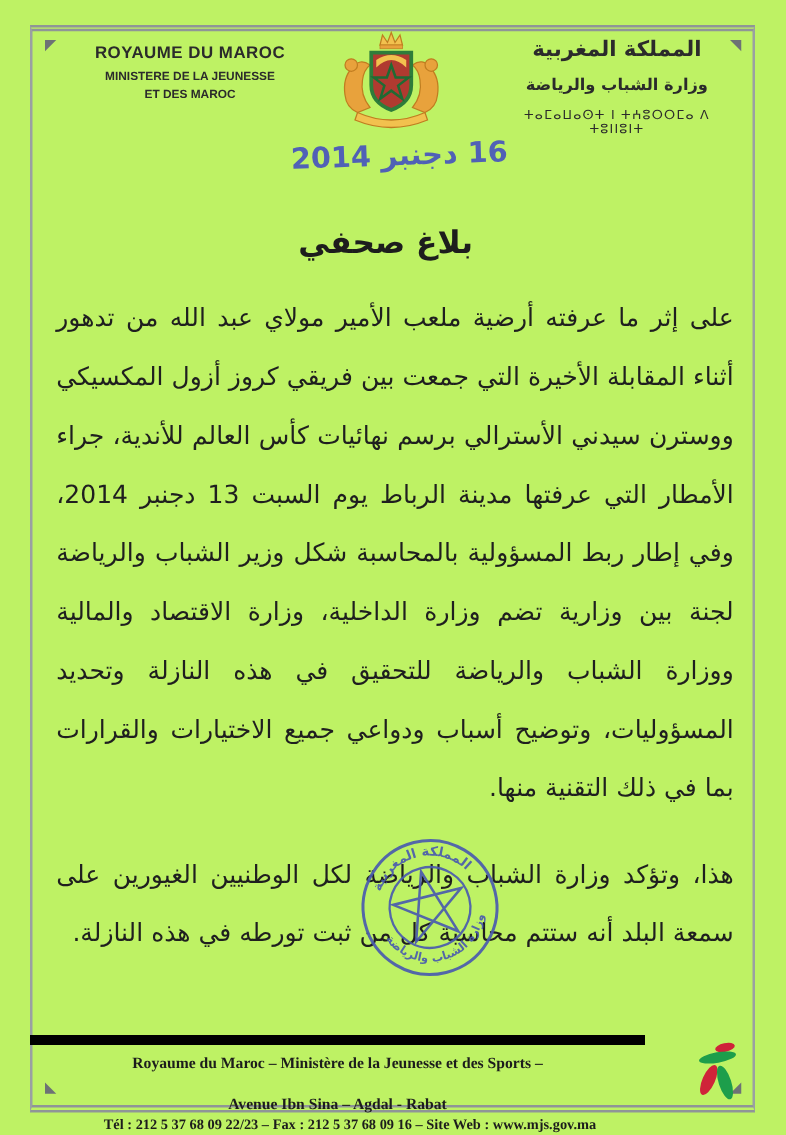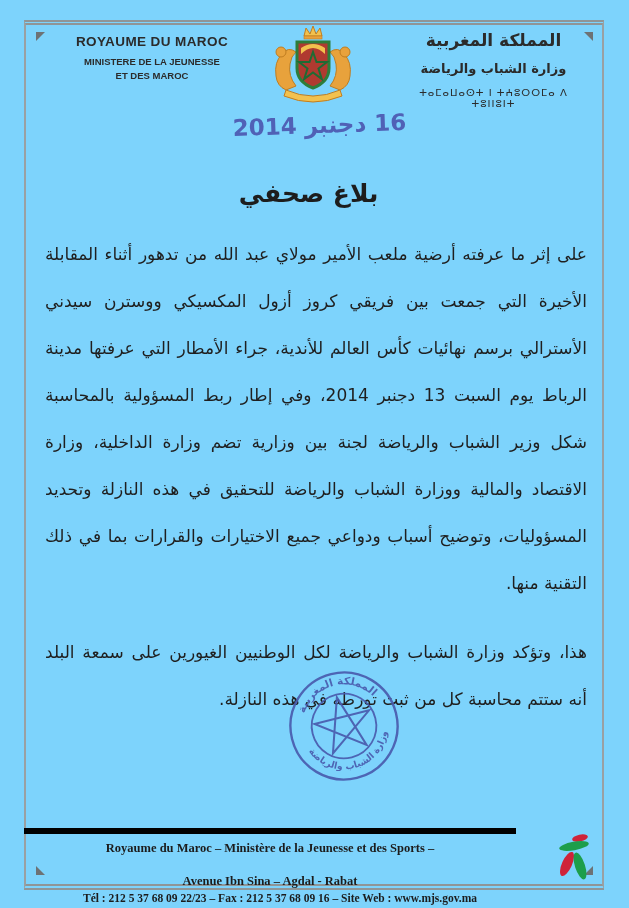--- a/index.html
+++ b/index.html
@@ -1,19 +1,19 @@
 <!DOCTYPE html>
 <html><head>
 <meta charset="utf-8">
 <style>
   * { margin:0; padding:0; box-sizing:border-box; }
   html,body { background:#e8e8e6; }
   .page {
     position:relative; width:629px; height:908px;
-    background:#7dd3fc; overflow:hidden;
+    background:#bef264; overflow:hidden;
     font-family:"DejaVu Sans", sans-serif; color:#222;
   }
   .frame {
     position:absolute; left:24px; top:20px; width:580px; height:870px;
     border-left:2px solid #9aa0a2; border-right:2px solid #9aa0a2;
     border-top:5px double #8f9597; border-bottom:6px double #8f9597;
   }
   .corner { position:absolute; width:0; height:0; }
   .c-tl { left:36px; top:32px; border-top:9px solid #6d7275; border-right:9px solid transparent; }
   .c-tr { right:36px; top:32px; border-top:9px solid #6d7275; border-left:9px solid transparent; }
@@ -39,29 +39,29 @@
   }
 
   .doc-title {
     position:absolute; left:0; right:12px; top:179px; text-align:center;
     font-size:25px; font-weight:bold; color:#1d1d1d;
   }
 
   .body-text {
     position:absolute; left:45px; right:42px; top:231px;
     direction:rtl; text-align:justify; text-align-last:right;
-    font-size:17px; line-height:47px; color:#1f1f1f;
+    font-size:20px; line-height:47px; color:#1f1f1f;
   }
   .body-text p + p { margin-top:22px; }
 
   .seal { position:absolute; left:284px; top:666px; width:120px; height:120px; transform:rotate(-14deg); opacity:.92; }
 
   .footer {
     position:absolute; left:24px; top:828px; width:492px; height:62px;
-    border-top:6px solid #000000; text-align:center;
+    border-top:8px solid #000000; text-align:center;
     font-family:"Liberation Serif", serif; font-weight:bold; color:#1c1c1c;
     padding-top:7px;
   }
   .footer .f1 { font-size:12.5px; }
   .footer .f2 { font-size:12.5px; margin-top:18px; }
   .footer .f3 { font-size:11.5px; margin-top:3px;padding-left:20px; }
 
   .mjs-logo { position:absolute; right:32px; top:832px; width:44px; height:54px; }
 </style>
 </head>

